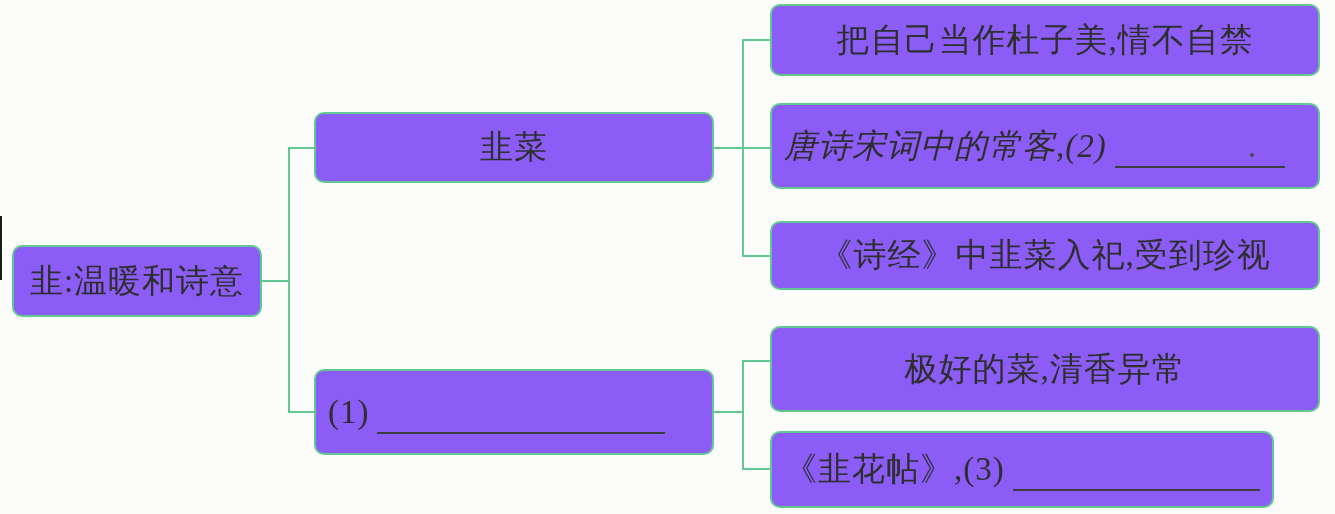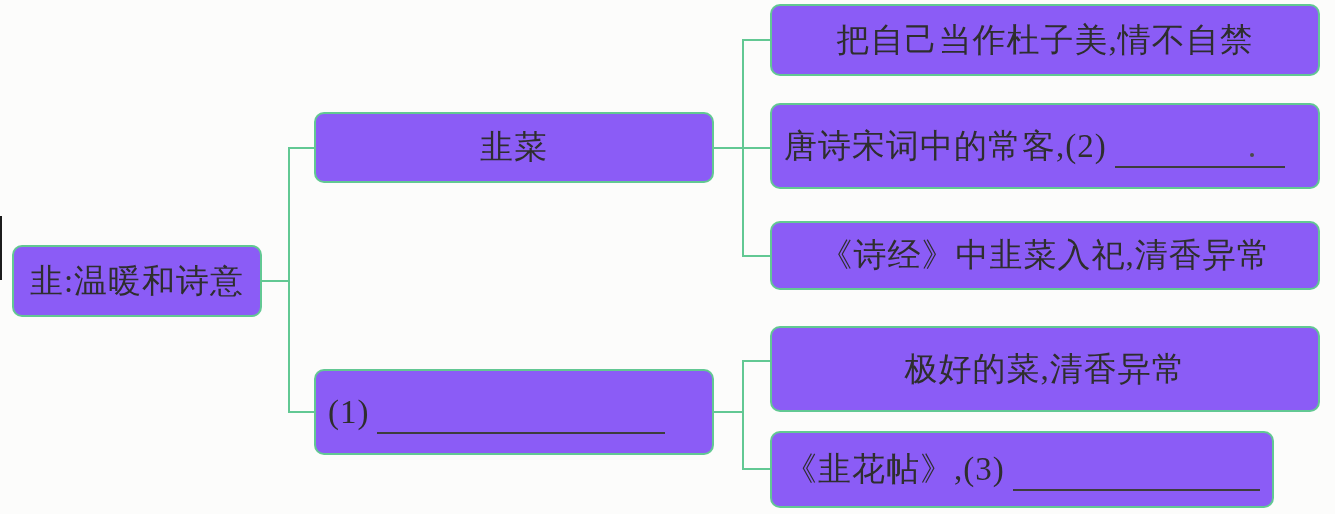--- a/index.html
+++ b/index.html
@@ -81,27 +81,27 @@
 
   <div class="node left" style="left:314px; top:369px; width:400px; height:86px;">
     <span>(1)</span>
     <span class="blank" style="width:288px;"></span>
   </div>
 
   <div class="node center" style="left:770px; top:4px; width:550px; height:72px;">
     <span>把自己当作杜子美,情不自禁</span>
   </div>
 
-  <div class="node left" style="left:770px; top:103px; width:550px; height:86px;">
+  <div class="node left" style="left:770px; top:103px; width:550px; height:86px;font-style:italic;">
     <span>唐诗宋词中的常客,(2)</span>
     <span class="blank" style="width:170px;"></span>
   </div>
 
   <div class="node center" style="left:770px; top:221px; width:550px; height:69px;">
-    <span>《诗经》中韭菜入祀,清香异常</span>
+    <span>《诗经》中韭菜入祀,受到珍视</span>
   </div>
 
   <div class="node center" style="left:770px; top:326px; width:550px; height:86px;">
     <span>极好的菜,清香异常</span>
   </div>
 
   <div class="node left" style="left:770px; top:431px; width:504px; height:77px;">
     <span>《韭花帖》,(3)</span>
     <span class="blank" style="width:293px;"></span>
   </div>

